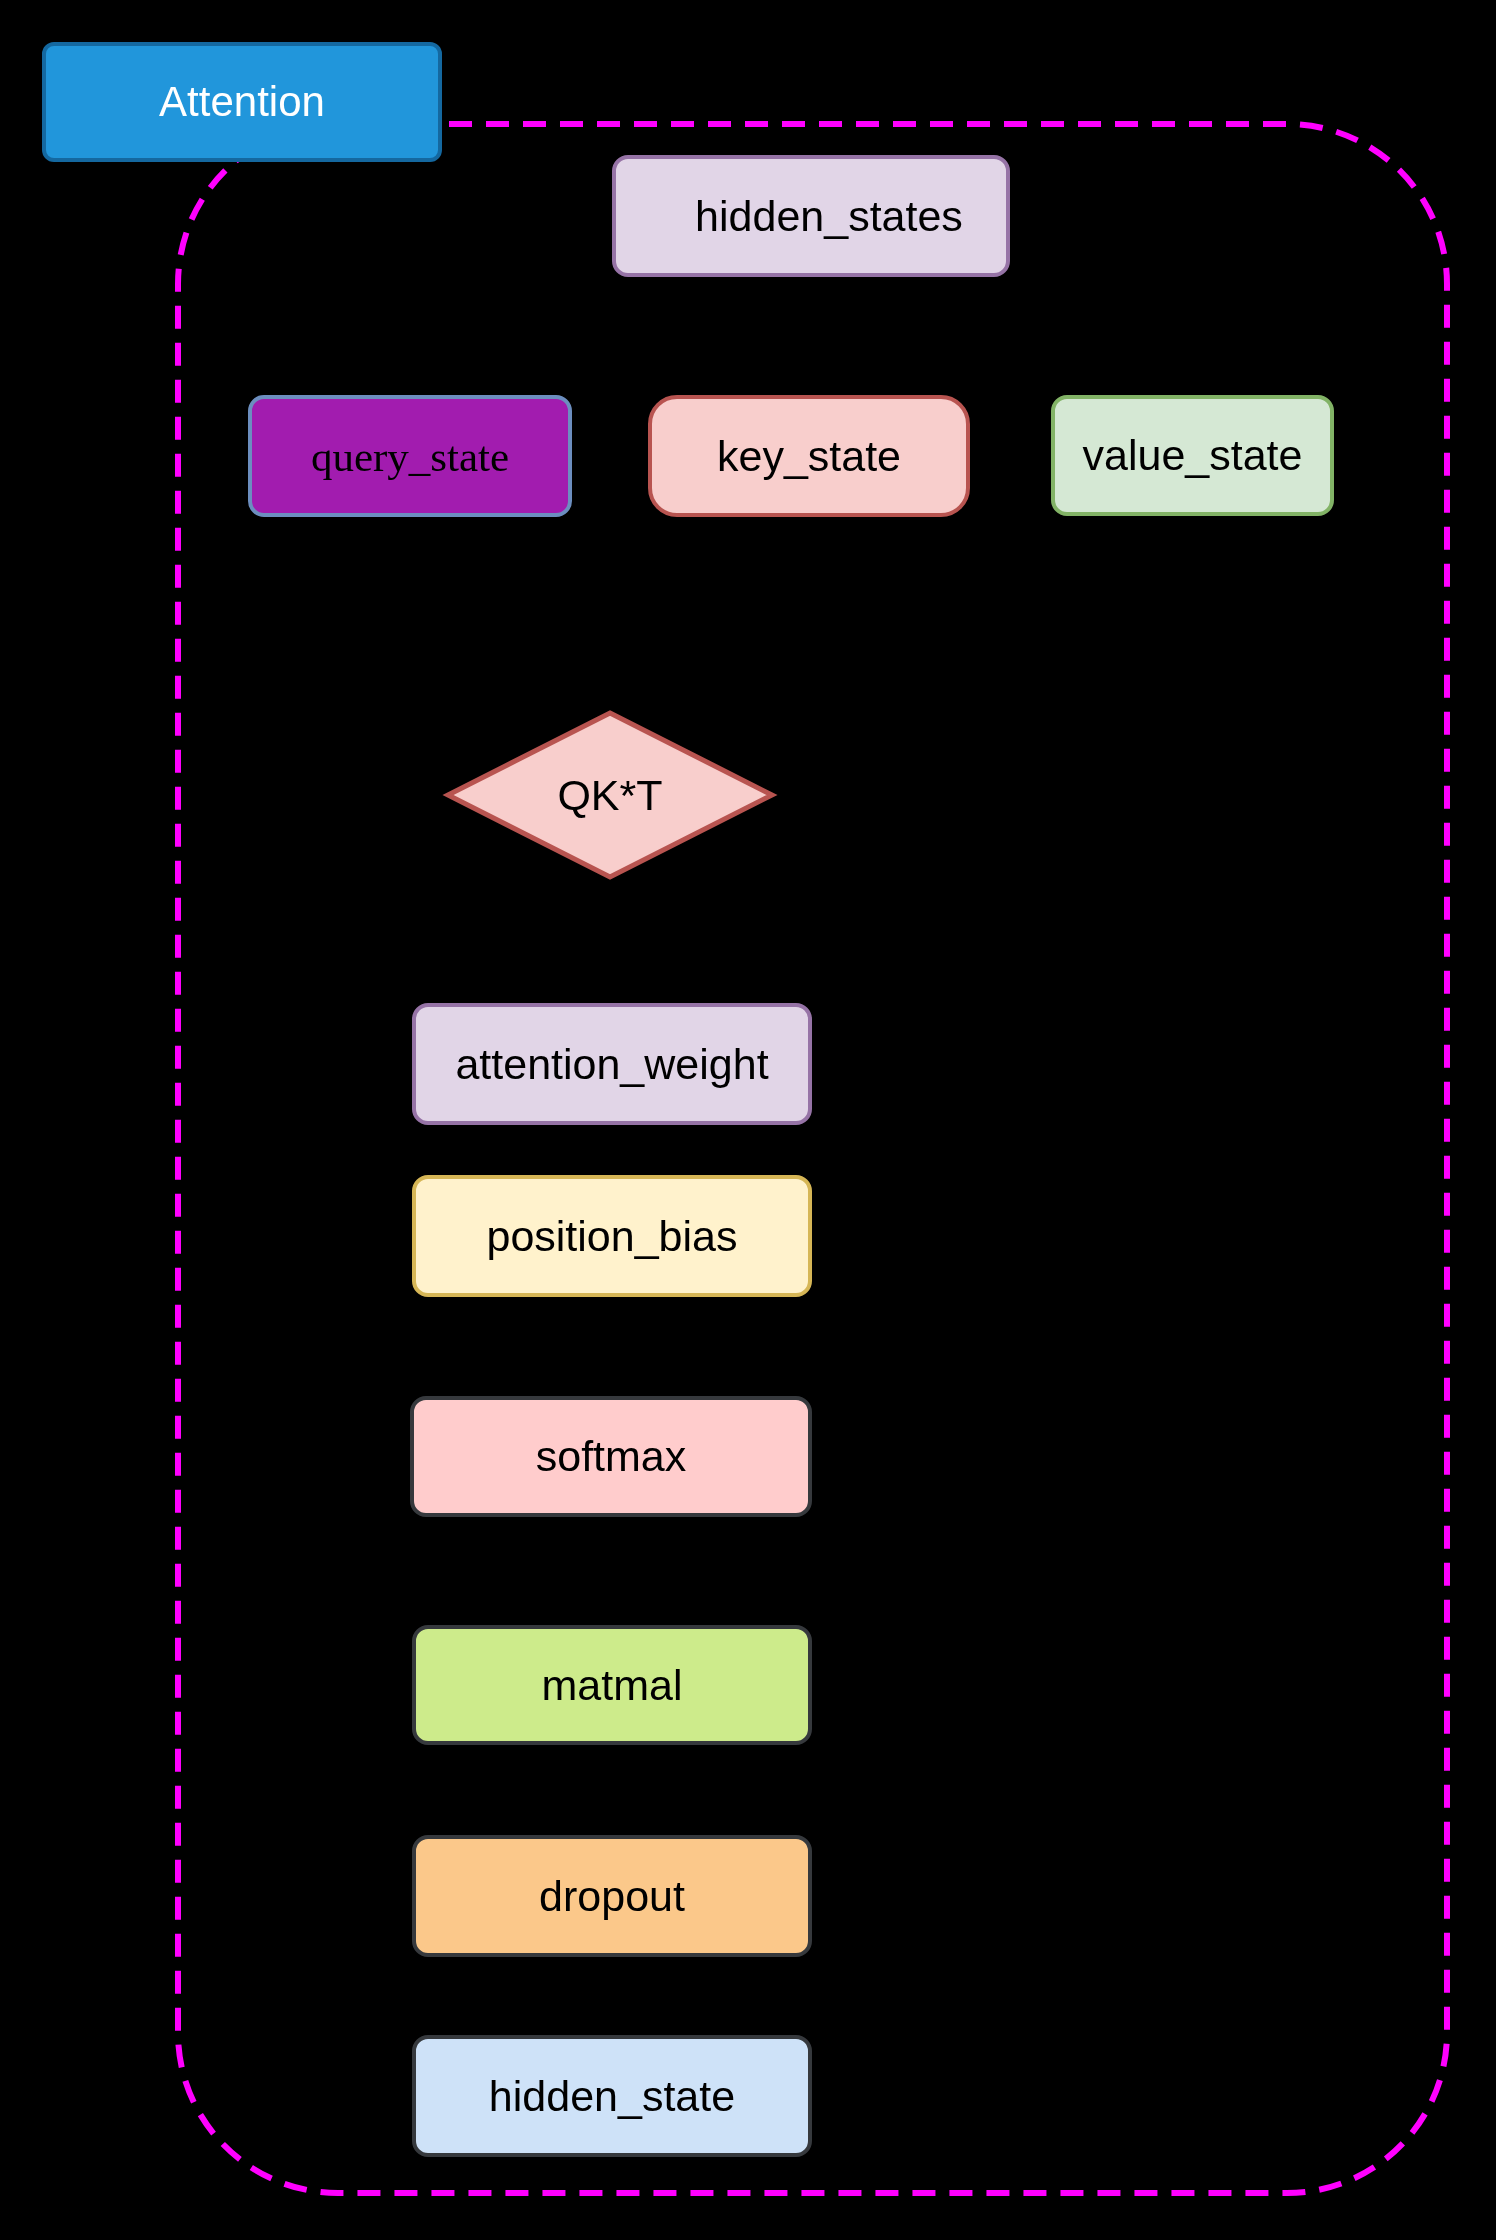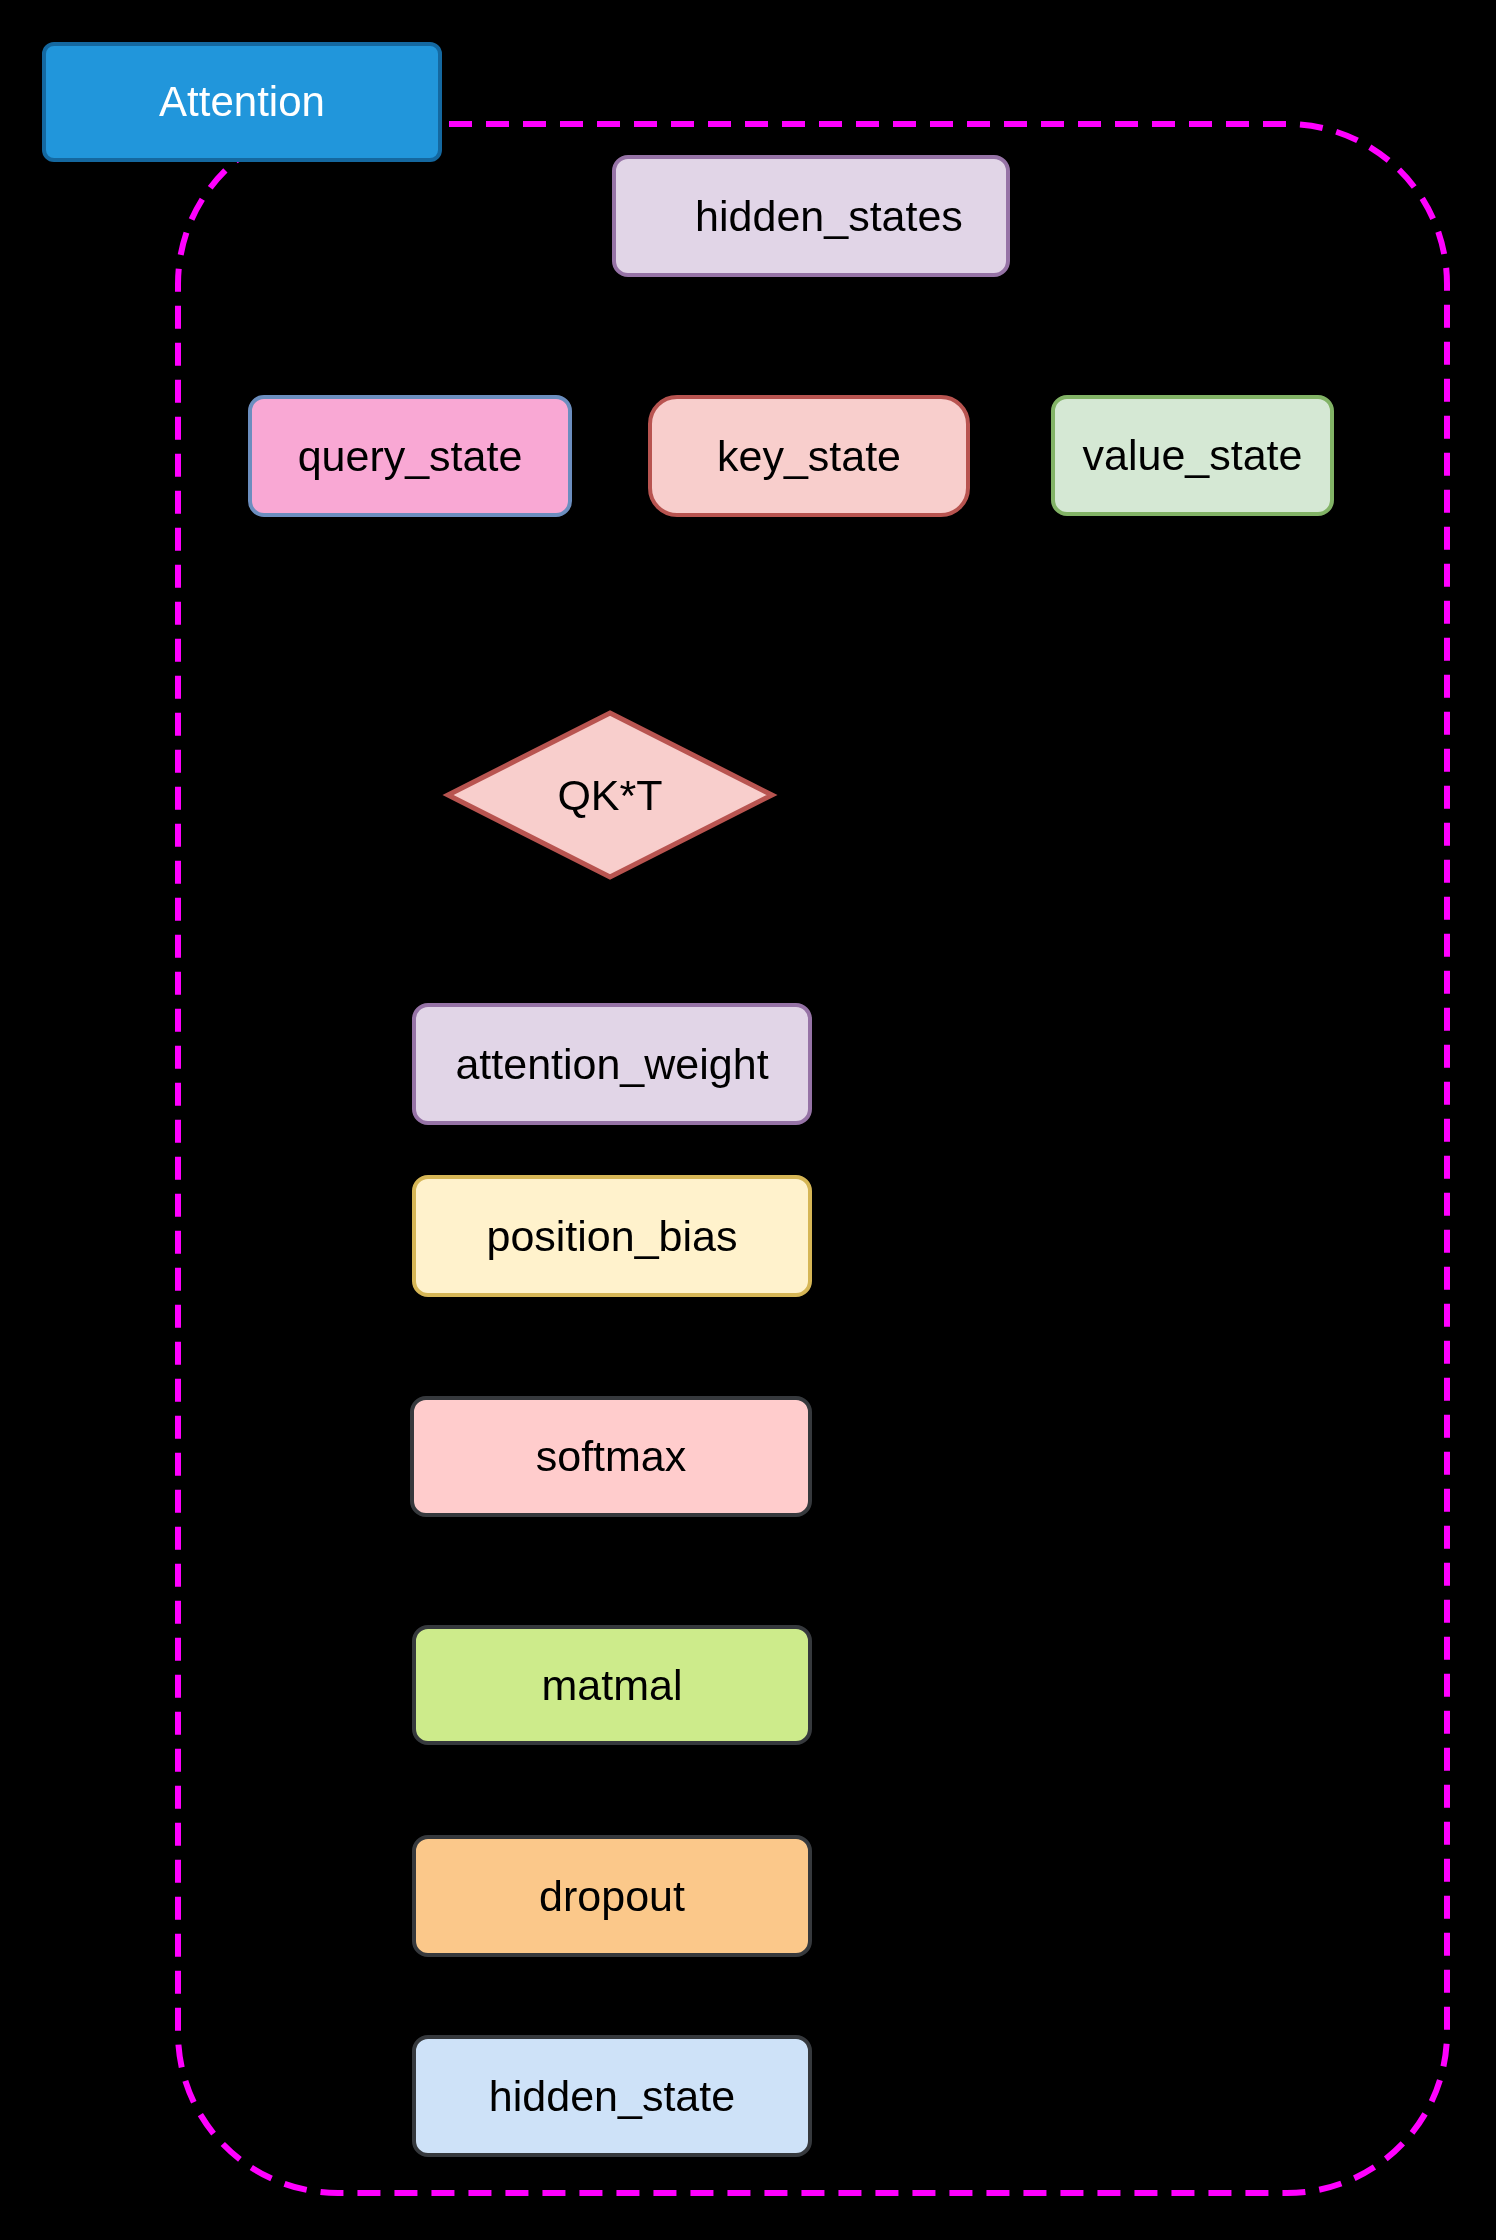--- a/index.html
+++ b/index.html
@@ -78,21 +78,21 @@
   </svg>
 
   <div class="node" id="attention-title" style="background-color: rgb(33, 150, 219); border-color: rgb(20, 104, 160); color: rgb(255, 255, 255);">
     <span>Attention</span>
   </div>
 
   <div class="node" id="hidden-states" style="background-color: rgb(225, 213, 231); border-color: rgb(150, 115, 166);">
     <span>hidden_states</span>
   </div>
 
-  <div class="node" id="query-state" style="background-color: #f9a8d4; border-color: rgb(108, 142, 191);">
+  <div class="node" id="query-state" style="background-color: #a21caf; border-color: rgb(108, 142, 191); font-family: Liberation Serif, serif;">
     <span>query_state</span>
   </div>
 
   <div class="node" id="key-state" style="background-color: rgb(248, 206, 204); border-color: rgb(184, 84, 80); border-radius: 29px;">
     <span>key_state</span>
   </div>
 
   <div class="node" id="value-state" style="background-color: rgb(213, 232, 212); border-color: rgb(130, 179, 102);">
     <span>value_state</span>
   </div>

